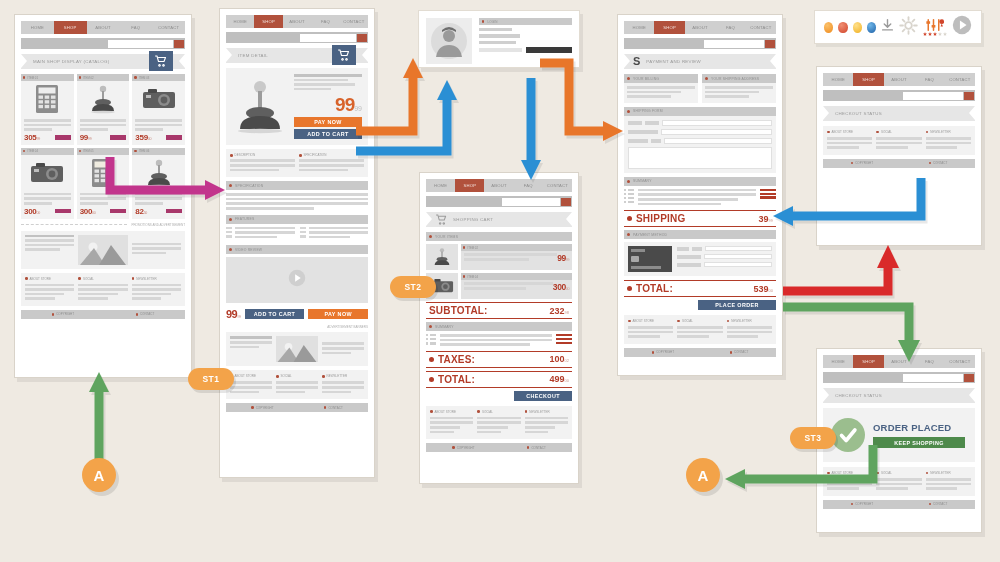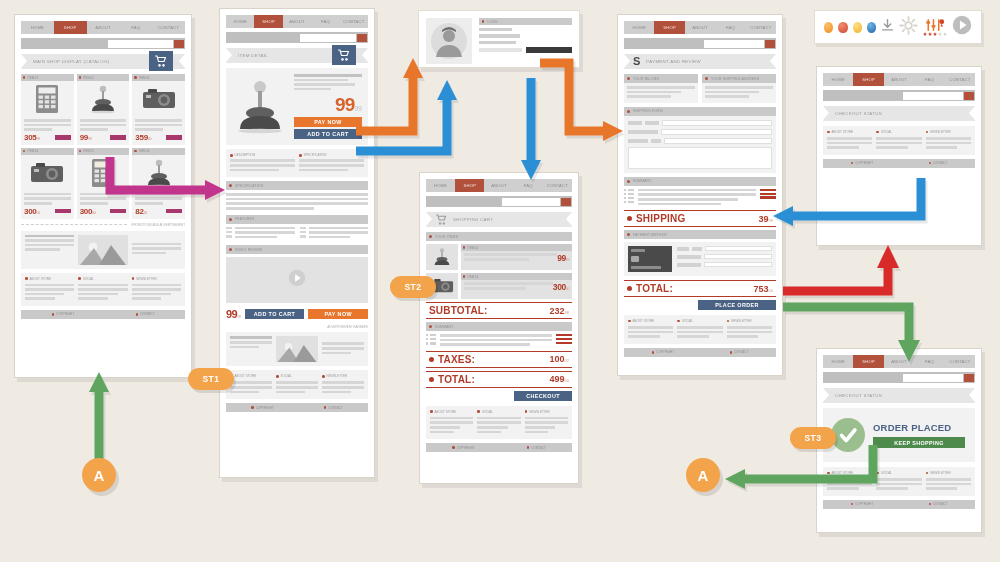--- a/index.html
+++ b/index.html
@@ -1092,21 +1092,21 @@
             <div style="flex:1;height:5px;background:#fff;border:1px solid #E0E0E0;"></div>
           </div>
         </div>
       </div>
 
       <div class="totalrow">
         <span class="lbl">
             <span class="bullet"></span>
             <span>TOTAL:</span>
           </span>
-        <span class="amt"><span>753</span><small>00</small></span>
+        <span class="amt"><span>539</span><small>00</small></span>
       </div>
 
       <div class="checkoutRow" style="margin-bottom:5px;">
         <div class="btn navy" style="width:78px;">PLACE ORDER</div>
       </div>
 
       <div class="foot3">
         <div>
             <div class="fh">
               <span class="dot"></span>

